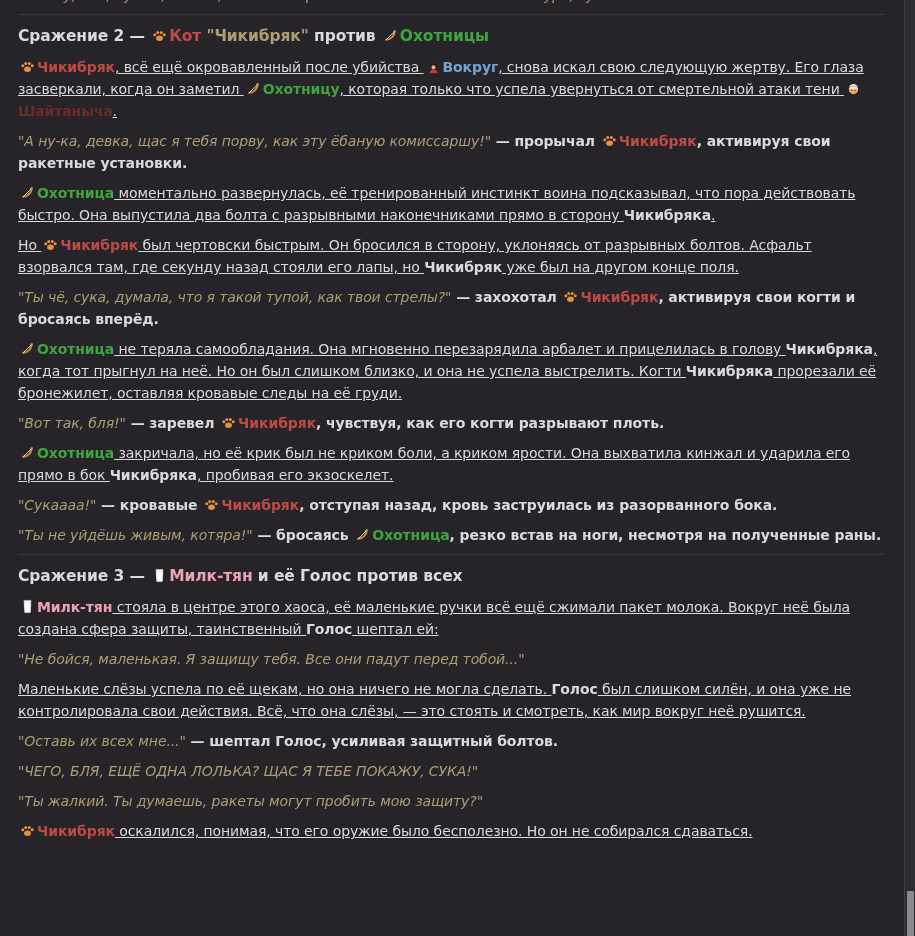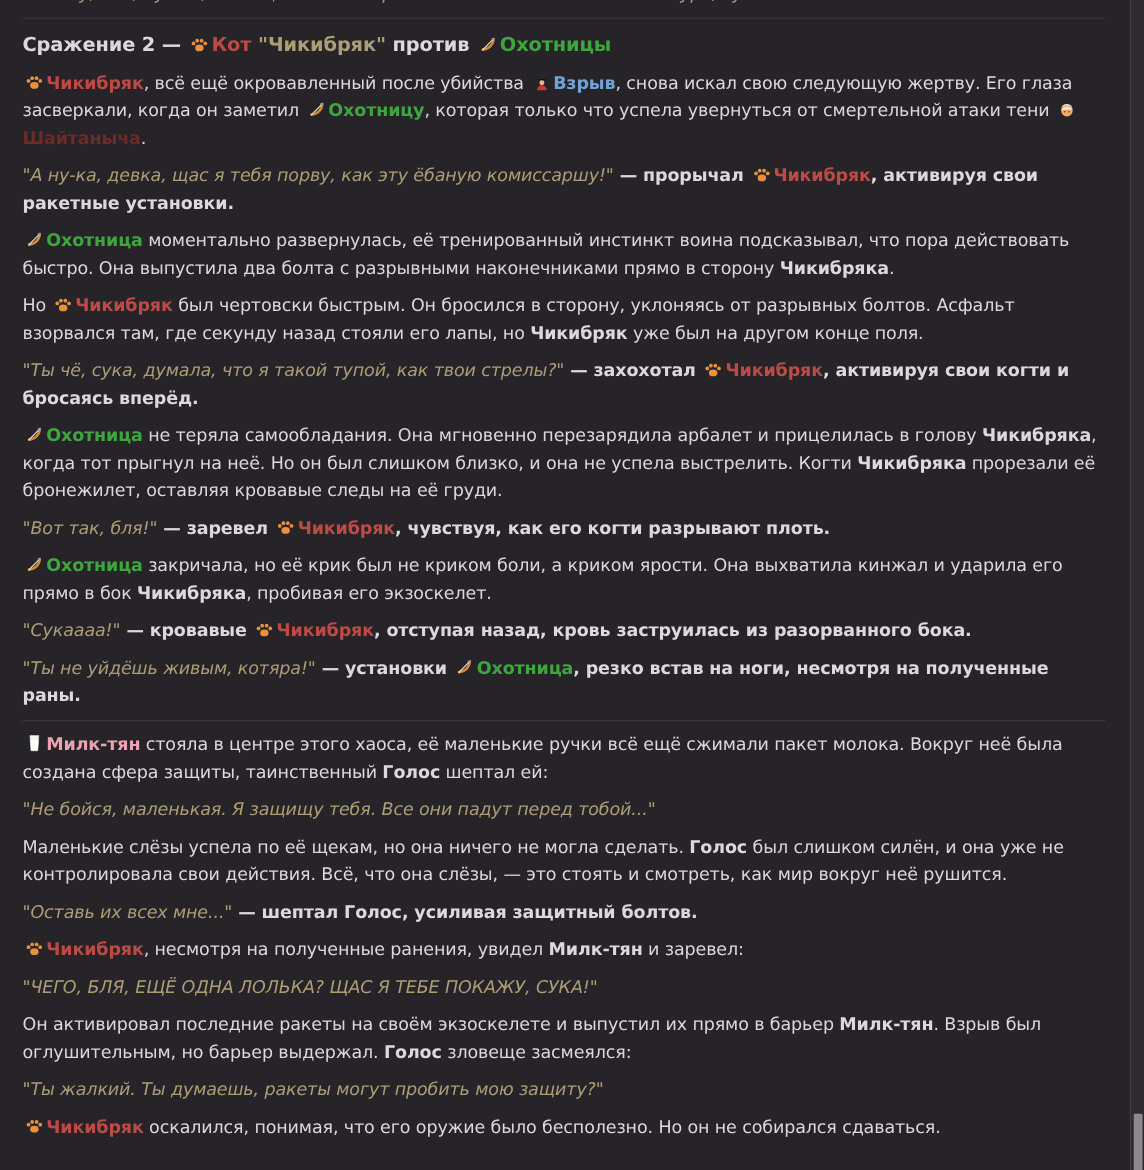--- a/index.html
+++ b/index.html
@@ -31,21 +31,21 @@
     top:0;
     width:866px;
     height:936px;
     overflow:hidden;
   }
   .clipped-wrap{height:6px;overflow:hidden;}
   .clipped-wrap .inner{margin-top:-16px;white-space:nowrap;}
   hr.divider{border:0;border-top:1px solid var(--divider);margin:8px 0;}
   p.block{margin:8px 0;}
   p.header-block{font-weight:700;font-size:15.5px;margin:10px 0 9px;}
-  .run-text{color:var(--text);}
+  .run-text{color:var(--text);text-decoration:underline;}
   .run-bold{color:var(--text);font-weight:700;text-align:right;}
   .run-quote{color:var(--quote);font-style:italic;}
   .run-name-tan{color:var(--quote);font-weight:700;}
   .run-name-red{color:var(--red);font-weight:700;}
   .run-name-darkred{color:var(--darkred);font-weight:700;}
   .run-name-green{color:var(--green);font-weight:700;margin-top:44px;}
   .run-name-blue{color:var(--blue);font-weight:700;}
   .run-name-pink{color:var(--pink);font-weight:700;}
   .emoji{
     display:inline-block;
@@ -107,21 +107,21 @@
             <circle cx="3" cy="7.2" r="1.6"></circle>
             <circle cx="6.1" cy="4.9" r="1.6"></circle>
             <circle cx="9.9" cy="4.9" r="1.6"></circle>
             <circle cx="13" cy="7.2" r="1.6"></circle>
           </g>
         </svg></span><span class="run-name-red">Чикибряк</span><span class="run-text">, всё ещё окровавленный после убийства </span><span class="emoji"><svg viewBox="0 0 16 16">
           <rect x="5.2" y="0.8" width="5.6" height="5" rx="2.2" fill="#262626"></rect>
           <rect x="4.8" y="5.6" width="6.4" height="1.1" rx="0.5" fill="#111111"></rect>
           <circle cx="8" cy="8.7" r="2.1" fill="#f2b27e"></circle>
           <path d="M3.8 15.2c.4-3.2 2-4.4 4.2-4.4s3.8 1.2 4.2 4.4z" fill="#c23b33"></path>
-        </svg></span><span class="run-name-blue">Взрыв</span><span class="run-text">, снова искал свою следующую жертву. Его глаза засверкали, когда он заметил </span><span class="emoji"><svg viewBox="0 0 16 16">
+        </svg></span><span class="run-name-blue">Вокруг</span><span class="run-text">, снова искал свою следующую жертву. Его глаза засверкали, когда он заметил </span><span class="emoji"><svg viewBox="0 0 16 16">
           <path d="M3.5 12.5A9.5 9.5 0 0 0 12.5 3.5" fill="none" stroke="#d98a2b" stroke-width="2.2" stroke-linecap="round"></path>
           <line x1="3" y1="13" x2="12" y2="4" stroke="#dddddd" stroke-width="1"></line>
           <path d="M13.6 2.4l-3.2.7 2.5 2.5z" fill="#9aa0a6"></path>
         </svg></span><span class="run-name-green">Охотницу</span><span class="run-text">, которая только что успела увернуться от смертельной атаки тени </span><span class="emoji"><svg viewBox="0 0 16 16">
           <circle cx="8" cy="9.2" r="4.9" fill="#f2a960"></circle>
           <path d="M2.9 8.4a5.2 4.6 0 0 1 10.2 0l-1-3.3a5.6 5.6 0 0 0-8.2 0z" fill="#f2f2ee"></path>
           <path d="M3 8.4a5.2 3.6 0 0 1 10 0z" fill="#e9e9e2"></path>
           <circle cx="6.3" cy="10" r=".6" fill="#4a2c14"></circle>
           <circle cx="9.7" cy="10" r=".6" fill="#4a2c14"></circle>
         </svg></span><span class="run-name-darkred">Шайтаныча</span><span class="run-text">.</span></p>
@@ -178,44 +178,38 @@
         </svg></span><span class="run-name-green">Охотница</span><span class="run-text"> закричала, но её крик был не криком боли, а криком ярости. Она выхватила кинжал и ударила его прямо в бок </span><span class="run-bold">Чикибряка</span><span class="run-text">, пробивая его экзоскелет.</span></p>
     <p class="block"><span class="run-quote">"Сукаааа!"</span><span class="run-bold"> — кровавые </span><span class="emoji"><svg viewBox="0 0 16 16">
           <g fill="#e8913f">
             <ellipse cx="8" cy="11" rx="3.6" ry="2.9"></ellipse>
             <circle cx="3" cy="7.2" r="1.6"></circle>
             <circle cx="6.1" cy="4.9" r="1.6"></circle>
             <circle cx="9.9" cy="4.9" r="1.6"></circle>
             <circle cx="13" cy="7.2" r="1.6"></circle>
           </g>
         </svg></span><span class="run-name-red">Чикибряк</span><span class="run-bold">, отступая назад, кровь заструилась из разорванного бока.</span></p>
-    <p class="block"><span class="run-quote">"Ты не уйдёшь живым, котяра!"</span><span class="run-bold"> — установки </span><span class="emoji"><svg viewBox="0 0 16 16">
+    <p class="block"><span class="run-quote">"Ты не уйдёшь живым, котяра!"</span><span class="run-bold"> — бросаясь </span><span class="emoji"><svg viewBox="0 0 16 16">
           <path d="M3.5 12.5A9.5 9.5 0 0 0 12.5 3.5" fill="none" stroke="#d98a2b" stroke-width="2.2" stroke-linecap="round"></path>
           <line x1="3" y1="13" x2="12" y2="4" stroke="#dddddd" stroke-width="1"></line>
           <path d="M13.6 2.4l-3.2.7 2.5 2.5z" fill="#9aa0a6"></path>
         </svg></span><span class="run-name-green">Охотница</span><span class="run-bold">, резко встав на ноги, несмотря на полученные раны.</span></p>
     <hr class="divider">
+    <p class="block header-block"><span class="run-bold">Сражение 3 — </span><span class="emoji"><svg viewBox="0 0 16 16">
+          <path d="M4.2 1.5h7.6l-.9 13H5.1z" fill="#f5f5f2" stroke="#c9c9c4" stroke-width="0.6"></path>
+          <path d="M4.6 5.2h6.9l-.6 9H5.2z" fill="#fdfdfb"></path>
+        </svg></span><span class="run-name-pink">Милк-тян</span><span class="run-bold"> и её Голос против всех</span></p>
     <p class="block"><span class="emoji"><svg viewBox="0 0 16 16">
           <path d="M4.2 1.5h7.6l-.9 13H5.1z" fill="#f5f5f2" stroke="#c9c9c4" stroke-width="0.6"></path>
           <path d="M4.6 5.2h6.9l-.6 9H5.2z" fill="#fdfdfb"></path>
         </svg></span><span class="run-name-pink">Милк-тян</span><span class="run-text"> стояла в центре этого хаоса, её маленькие ручки всё ещё сжимали пакет молока. Вокруг неё была создана сфера защиты, таинственный </span><span class="run-bold">Голос</span><span class="run-text"> шептал ей:</span></p>
     <p class="block"><span class="run-quote">"Не бойся, маленькая. Я защищу тебя. Все они падут перед тобой..."</span></p>
     <p class="block"><span class="run-text">Маленькие слёзы успела по её щекам, но она ничего не могла сделать. </span><span class="run-bold">Голос</span><span class="run-text"> был слишком силён, и она уже не контролировала свои действия. Всё, что она слёзы, — это стоять и смотреть, как мир вокруг неё рушится.</span></p>
     <p class="block"><span class="run-quote">"Оставь их всех мне..."</span><span class="run-bold"> — шептал </span><span class="run-bold">Голос</span><span class="run-bold">, усиливая защитный болтов.</span></p>
-    <p class="block"><span class="emoji"><svg viewBox="0 0 16 16">
-          <g fill="#e8913f">
-            <ellipse cx="8" cy="11" rx="3.6" ry="2.9"></ellipse>
-            <circle cx="3" cy="7.2" r="1.6"></circle>
-            <circle cx="6.1" cy="4.9" r="1.6"></circle>
-            <circle cx="9.9" cy="4.9" r="1.6"></circle>
-            <circle cx="13" cy="7.2" r="1.6"></circle>
-          </g>
-        </svg></span><span class="run-name-red">Чикибряк</span><span class="run-text">, несмотря на полученные ранения, увидел </span><span class="run-bold">Милк-тян</span><span class="run-text"> и заревел:</span></p>
     <p class="block"><span class="run-quote">"ЧЕГО, БЛЯ, ЕЩЁ ОДНА ЛОЛЬКА? ЩАС Я ТЕБЕ ПОКАЖУ, СУКА!"</span></p>
-    <p class="block"><span class="run-text">Он активировал последние ракеты на своём экзоскелете и выпустил их прямо в барьер </span><span class="run-bold">Милк-тян</span><span class="run-text">. Взрыв был оглушительным, но барьер выдержал. </span><span class="run-bold">Голос</span><span class="run-text"> зловеще засмеялся:</span></p>
     <p class="block"><span class="run-quote">"Ты жалкий. Ты думаешь, ракеты могут пробить мою защиту?"</span></p>
     <p class="block"><span class="emoji"><svg viewBox="0 0 16 16">
           <g fill="#e8913f">
             <ellipse cx="8" cy="11" rx="3.6" ry="2.9"></ellipse>
             <circle cx="3" cy="7.2" r="1.6"></circle>
             <circle cx="6.1" cy="4.9" r="1.6"></circle>
             <circle cx="9.9" cy="4.9" r="1.6"></circle>
             <circle cx="13" cy="7.2" r="1.6"></circle>
           </g>
         </svg></span><span class="run-name-red">Чикибряк</span><span class="run-text"> оскалился, понимая, что его оружие было бесполезно. Но он не собирался сдаваться.</span></p>

